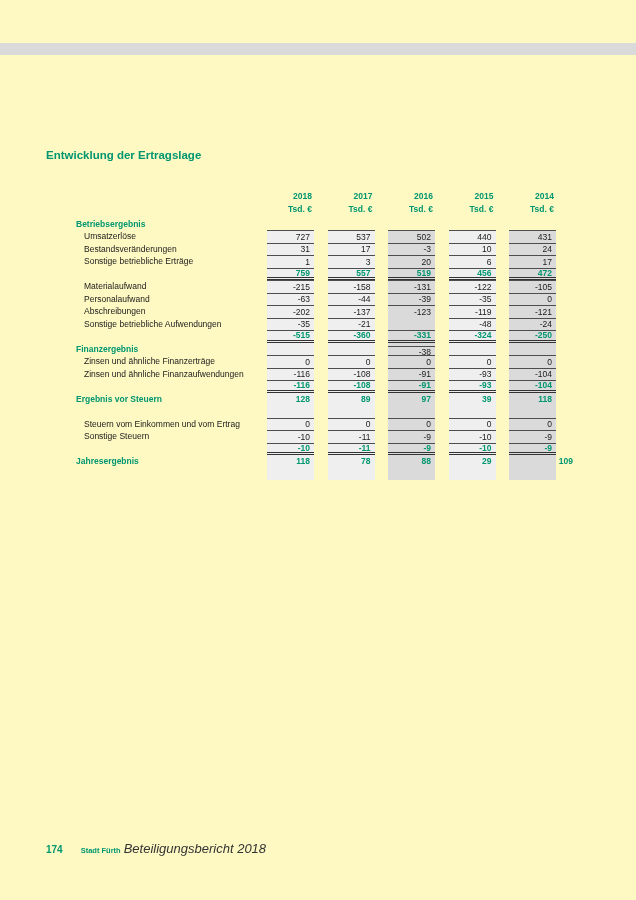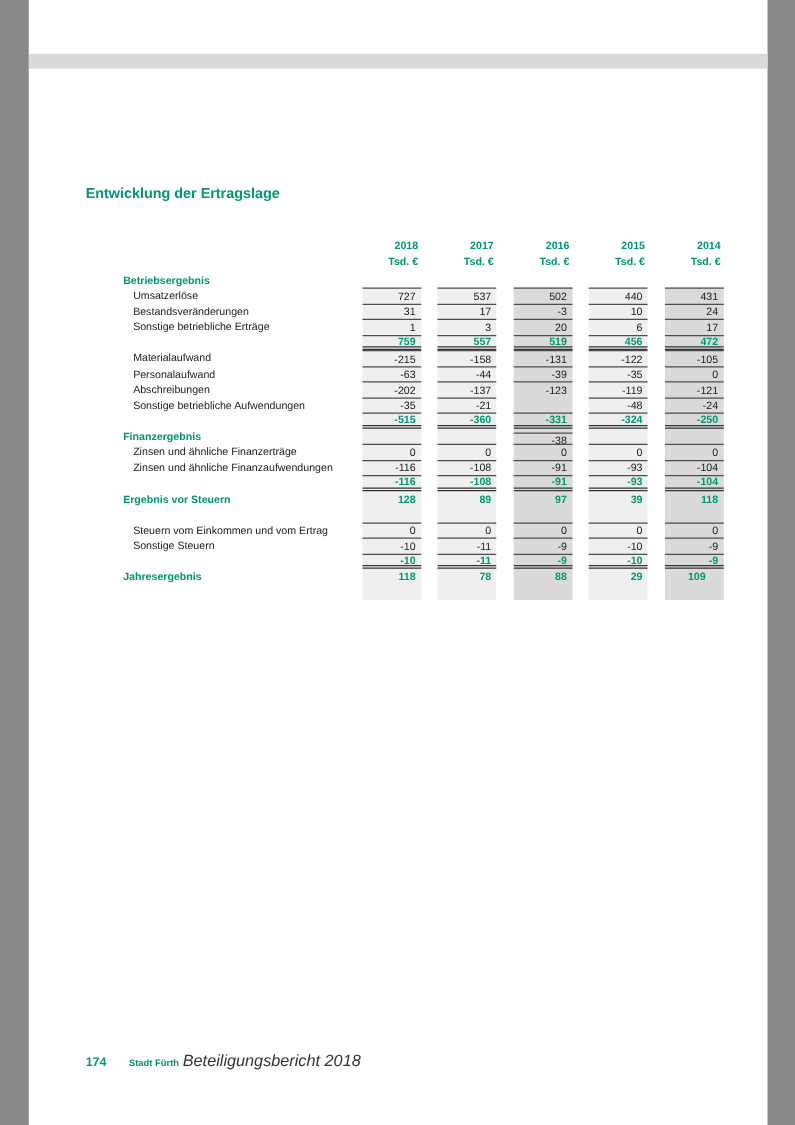--- a/index.html
+++ b/index.html
@@ -1,18 +1,18 @@
 <!DOCTYPE html>
 <html><head>
 <meta charset="utf-8">
 <style>
   html,body { margin:0; padding:0; background:#888; }
   .page {
-    position:relative; width:591px; height:900px; margin:0 auto;
-    background:#ffffff; overflow:hidden;
+    position:relative; width:636px; height:900px; margin:0 auto;
+    background:#fef9c3; overflow:hidden;
     font-family:"Liberation Sans", sans-serif;
     -webkit-font-smoothing:antialiased;
   }
   .top-bar { position:absolute; left:0; top:43px; width:636px; height:12px; background:#dadada; }
   .doc-title { position:absolute; left:46px; top:149px; font-size:11.5px; font-weight:bold; color:#00966f; }
 
   .fin-table { position:absolute; left:0; top:190px; width:636px; }
 
   .band { position:absolute; top:40px; height:250px; width:47px; background:#efefef; z-index:0; }
   .band.dark { background:#dadada; }
@@ -210,21 +210,21 @@
         <div class="cell sum" style="left: 388px;">-9</div>
         <div class="cell sum" style="left: 448.5px;">-10</div>
         <div class="cell sum" style="left: 509px;">-9</div>
       </div>
       <div class="row">
         <span class="rlabel result">Jahresergebnis</span>
         <div class="cell result" style="left: 267px;">118</div>
         <div class="cell result" style="left: 327.5px;">78</div>
         <div class="cell result" style="left: 388px;">88</div>
         <div class="cell result" style="left: 448.5px;">29</div>
-        <div class="cell result" style="left: 498px; padding-left: 44px;">109</div>
+        <div class="cell result" style="left: 529px; padding-left: 44px;">109</div>
       </div>
     </div>
 
   <div class="footer">
     <span class="pageno">174</span>
     <span class="brand">Stadt Fürth</span>
     <span class="doc">Beteiligungsbericht 2018</span>
   </div>
 </div>
 

